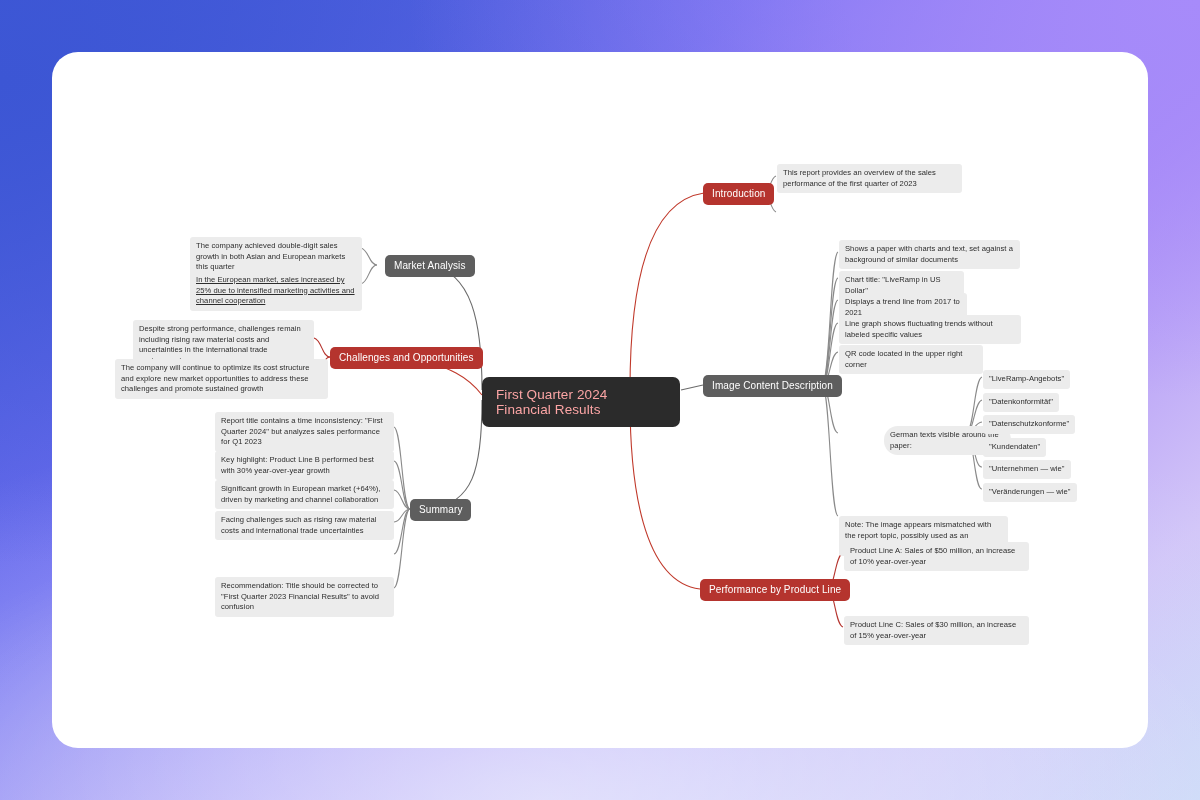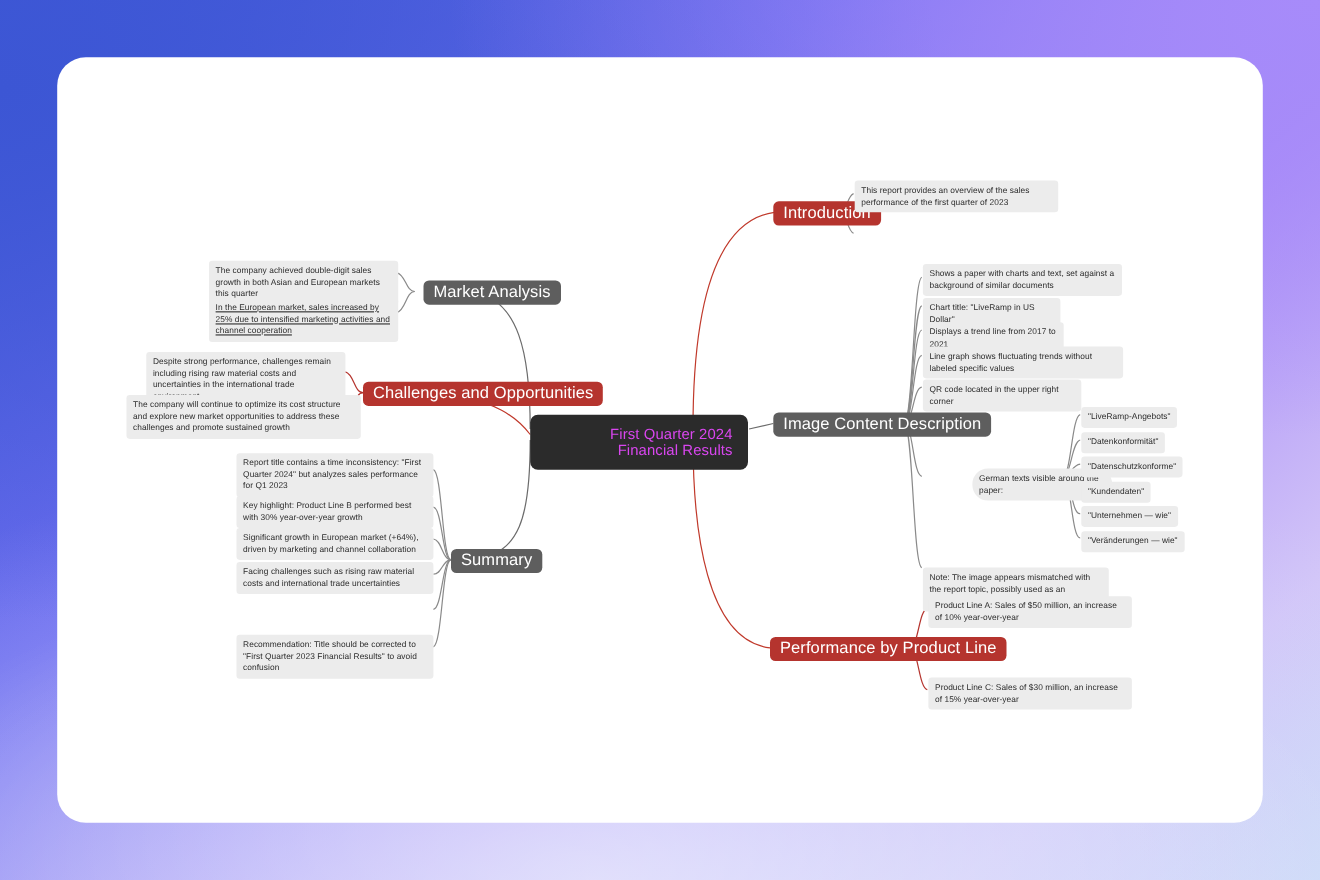--- a/index.html
+++ b/index.html
@@ -32,33 +32,33 @@
   }
 
   .canvas { position: absolute; inset: 0; overflow: hidden; }
   svg.links { position: absolute; left: 0; top: 0; width: 1096px; height: 696px; pointer-events: none; }
 
   
   .node { position: absolute; }
 
   .root {
     background: #2b2b2b;
-    color: #d946ef;
+    color: #fca5a5;
     border-radius: 7px;
     font-size: 13.5px;
     line-height: 15px;
-    text-align: right;
+    text-align: left;
     padding: 10px 14px;
     letter-spacing: .1px;
   }
 
   .branch {
     color: #ffffff;
     border-radius: 5px;
-    font-size: 15px;
+    font-size: 10px;
     line-height: 12px;
     padding: 5px 9px;
     white-space: nowrap;
     letter-spacing: .1px;
   }
   .branch.red  { background: #b5342e; }
   .branch.gray { background: #5e5e5e; }
 
   .leaf {
     background: #ececec;

